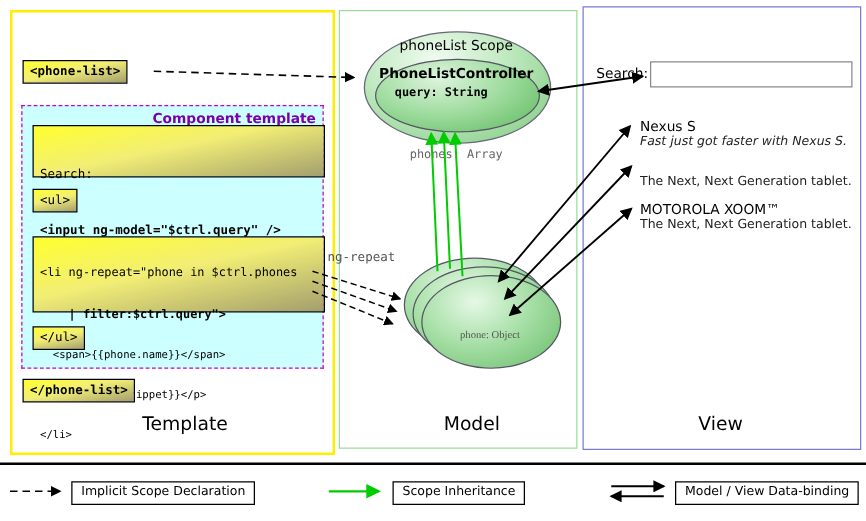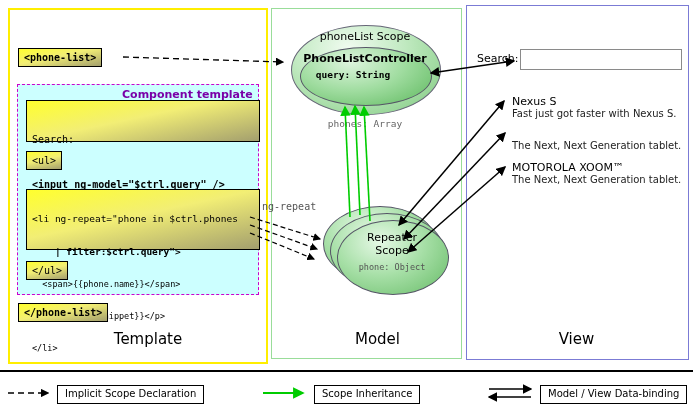--- a/index.html
+++ b/index.html
@@ -65,30 +65,29 @@
   <div class="ellipse ctrlfill" style="left:300px;top:47px;width:130px;height:57px;"></div>
   <div class="etext b" style="left:300px;top:52px;width:130px;font-size:11px;">PhoneListController</div>
   <div class="etext mono b" style="left:300px;top:69px;width:106px;font-size:9.5px;">query: String</div>
   <div class="etext mono" style="left:300px;top:82px;width:130px;font-size:9.5px;color:#666;margin-top:36px;">phones: Array</div>
 
   <div class="abs mono" style="left:262px;top:201px;font-size:10px;color:#555;">ng-repeat</div>
 
   <div class="ellipse rep" style="left:323px;top:206px;width:112px;height:74px;"></div>
   <div class="ellipse rep" style="left:330px;top:213px;width:112px;height:74px;"></div>
   <div class="ellipse rep" style="left:337px;top:220px;width:110px;height:73px;"></div>
-  <div class="etext" style="left:352px;top:231px;width:80px;font-size:11px;line-height:13px;">Repeater Scope</div>
-  <div class="etext mono" style="left:347px;top:262px;width:90px;font-size:8.5px;color:#555;">phone: Object</div>
+  <div class="etext mono" style="left:347px;top:262px;width:90px;font-size:8.5px;color:#555;font-family:Liberation Serif, serif;">phone: Object</div>
 
   <div class="col-label" style="left:283px;top:330px;width:189px;">Model</div>
 
   <div class="viewtext" style="left:477px;top:52px;font-size:11px;">Search:</div>
   <input class="abs" style="left: 520px; top: 49px; width: 156px; height: 17px; border: 1px solid rgb(138, 138, 138); background: rgb(255, 255, 255);" value="">
 
   <div class="viewtext" style="left:512px;top:95px;font-size:11px;">Nexus S</div>
-  <div class="viewtext" style="left:512px;top:108px;font-size:10px;color:#222;">Fast just got faster with Nexus S.</div>
+  <div class="viewtext" style="left:512px;top:108px;font-size:10px;color:#222;font-style:italic;">Fast just got faster with Nexus S.</div>
 
   <div class="viewtext" style="left:512px;top:140px;font-size:10px;color:#222;">The Next, Next Generation tablet.</div>
 
   <div class="viewtext" style="left:512px;top:161px;font-size:11px;">MOTOROLA XOOM™</div>
   <div class="viewtext" style="left:512px;top:174px;font-size:10px;color:#222;">The Next, Next Generation tablet.</div>
 
   <div class="col-label" style="left:466px;top:330px;width:221px;">View</div>
 
   <div class="legend-box" style="left:57px;top:385px;">Implicit Scope Declaration</div>
   <div class="legend-box" style="left:540px;top:385px;">Model / View Data-binding</div>

